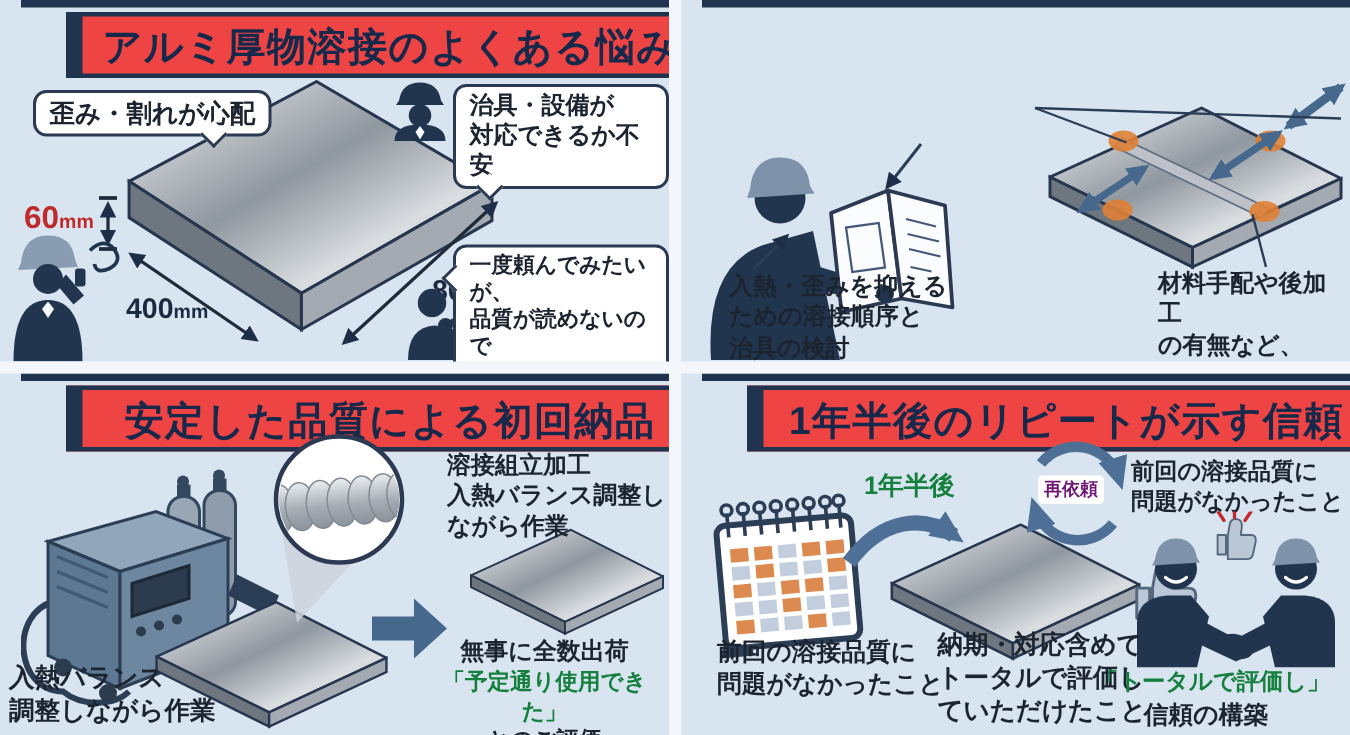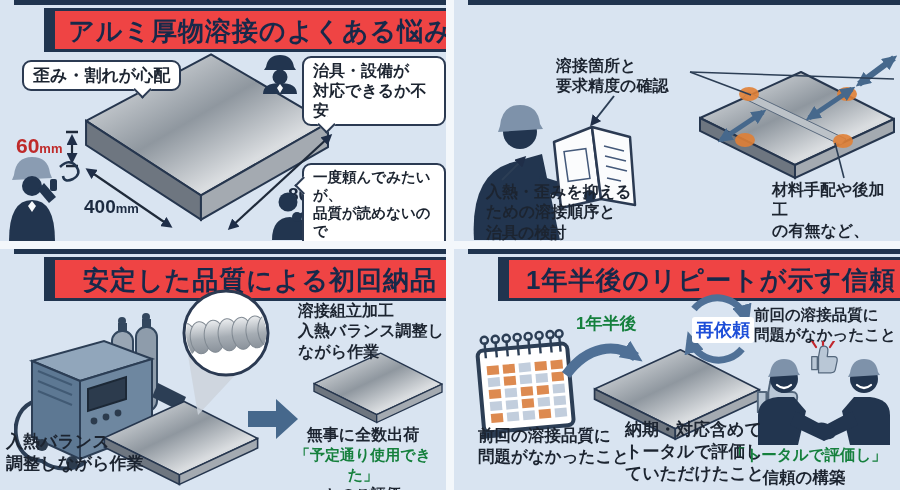--- a/index.html
+++ b/index.html
@@ -18,21 +18,21 @@
   .tail-br::after{bottom:-7px;left:72%;border-right:2.5px solid #2b3a52;border-bottom:2.5px solid #2b3a52;}
   .tail-bl::after{bottom:-7px;left:16px;border-right:2.5px solid #2b3a52;border-bottom:2.5px solid #2b3a52;}
   .tail-l::after{left:-7px;top:14px;border-left:2.5px solid #2b3a52;border-bottom:2.5px solid #2b3a52;}
   .abs{position:absolute;}
   .red{color:#15803d;}
   .dim{position:absolute;font-weight:800;color:#1c2a40;white-space:nowrap;}
   .dim .n{font-size:19px}.dim .u{font-size:13px}
   .dim60 .n{font-size:21px;color:#bf2a2a}.dim60 .u{font-size:13px;color:#bf2a2a}
   .ctr{text-align:center;}
   svg{display:block;}
-  .badge{position:absolute;background:#fff;font-weight:800;color:#1d4ed8;font-size:18px;
+  .badge{position:absolute;background:#fff;font-weight:800;color:#701a75;font-size:12px;
          padding:1px 4px;border-radius:3px;white-space:nowrap;}
 </style>
 </head>
 <body>
 
 <svg width="0" height="0" style="position:absolute" aria-hidden="true">
  <defs>
   <linearGradient id="silver" x1="0" y1="0" x2="1" y2="1">
    <stop offset="0" stop-color="#f0f2f4"></stop>
         <stop offset=".45" stop-color="#8f979f"></stop>
@@ -160,22 +160,20 @@
     </svg>
 
     <svg class="abs" style="left:0;top:0" width="446" height="241">
       <line x1="236" y1="72" x2="440" y2="79" stroke="#2c3e55" stroke-width="1.6"></line>
       <line x1="236" y1="72" x2="297" y2="95" stroke="#2c3e55" stroke-width="1.6"></line>
       <line x1="160" y1="96" x2="138" y2="124" stroke="#2c3e55" stroke-width="2" marker-end="url(#ahN)"></line>
       <line x1="48" y1="180" x2="70" y2="158" stroke="#2c3e55" stroke-width="2" marker-end="url(#ahN)"></line>
       <line x1="390" y1="178" x2="381" y2="143" stroke="#2c3e55" stroke-width="1.6"></line>
     </svg>
 
-    <div class="label" style="left:102px;top:56px;font-size:16px">溶接箇所と
-要求精度の確認</div>
     <div class="label" style="left:32px;top:182px;font-size:16px">入熱・歪みを抑える
 ための溶接順序と
 治具の検討</div>
     <div class="label" style="left:318px;top:180px;font-size:16px">材料手配や後加工
 の有無など、
 全体工程のイメージ</div>
   </div>
 
   <div class="panel" id="p3">
     <div class="titlebox">
@@ -241,21 +239,21 @@
         <use href="#plateThin"></use>
       </svg>
 
     <svg class="abs" style="left:248px;top:148px" width="52" height="44" viewBox="0 0 52 44">
       <polygon points="0,14 28,14 28,2 50,22 28,42 28,30 0,30" fill="#46688c"></polygon>
     </svg>
 
     <div class="label" style="left:298px;top:52px;font-size:16px">溶接組立加工
 入熱バランス調整し
 ながら作業</div>
-    <div class="label" style="left:6px;top:182px;font-size:17px">入熱バランス
+    <div class="label" style="left:6px;top:192px;font-size:17px">入熱バランス
 調整しながら作業</div>
     <div class="abs ctr" style="left:280px;top:176px;width:166px">
       <div class="label" style="position:static;font-size:16px">無事に全数出荷</div>
       <div class="label red" style="position:static;font-size:15px">「予定通り使用できた」</div>
       <div class="label" style="position:static;font-size:15px">とのご評価</div>
     </div>
   </div>
 
   <div class="panel" id="p4">
     <div class="titlebox" style="width:404px">

